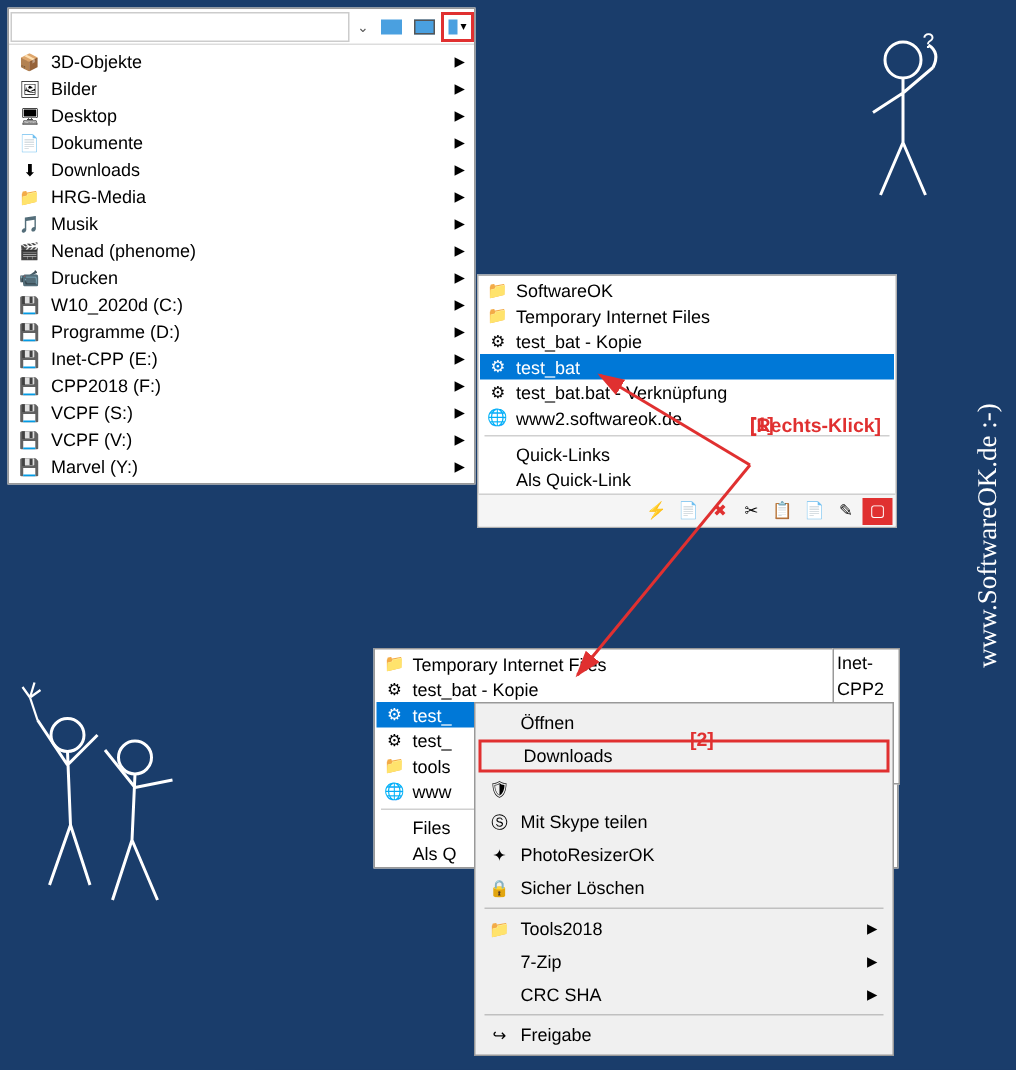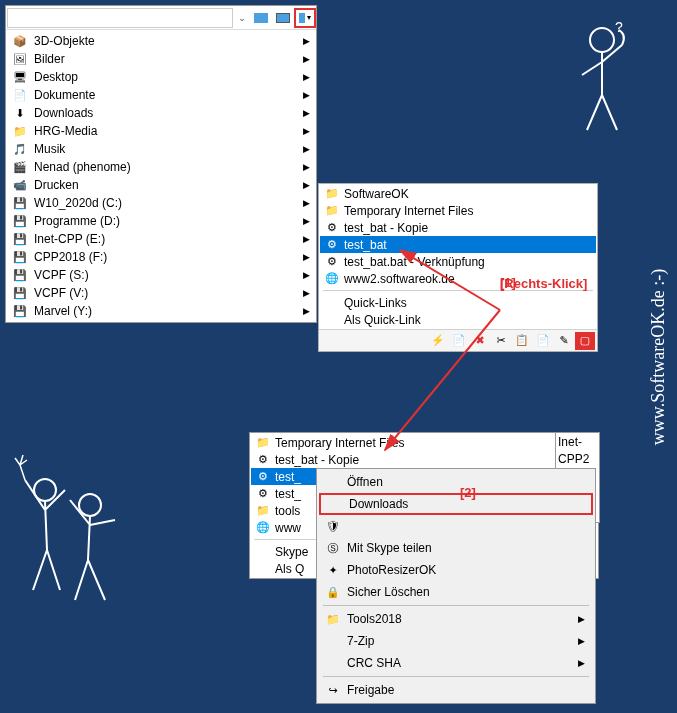--- a/index.html
+++ b/index.html
@@ -233,21 +233,21 @@
       </div>
       <div class="p3-file">
         <span class="file-icon">🌐</span>
         <span>www</span>
       </div>
     </div>
   <div class="sep"></div>
   <div class="p3-files" id="p3-links">
       <div class="p3-file">
         <span class="file-icon"></span>
-        <span>Skype</span>
+        <span>Files</span>
       </div>
       <div class="p3-file">
         <span class="file-icon"></span>
         <span>Als Q</span>
       </div>
     </div>
 </div>
 
 <div class="side-col" id="side-col">
     <div class="side-item">Inet-</div>

